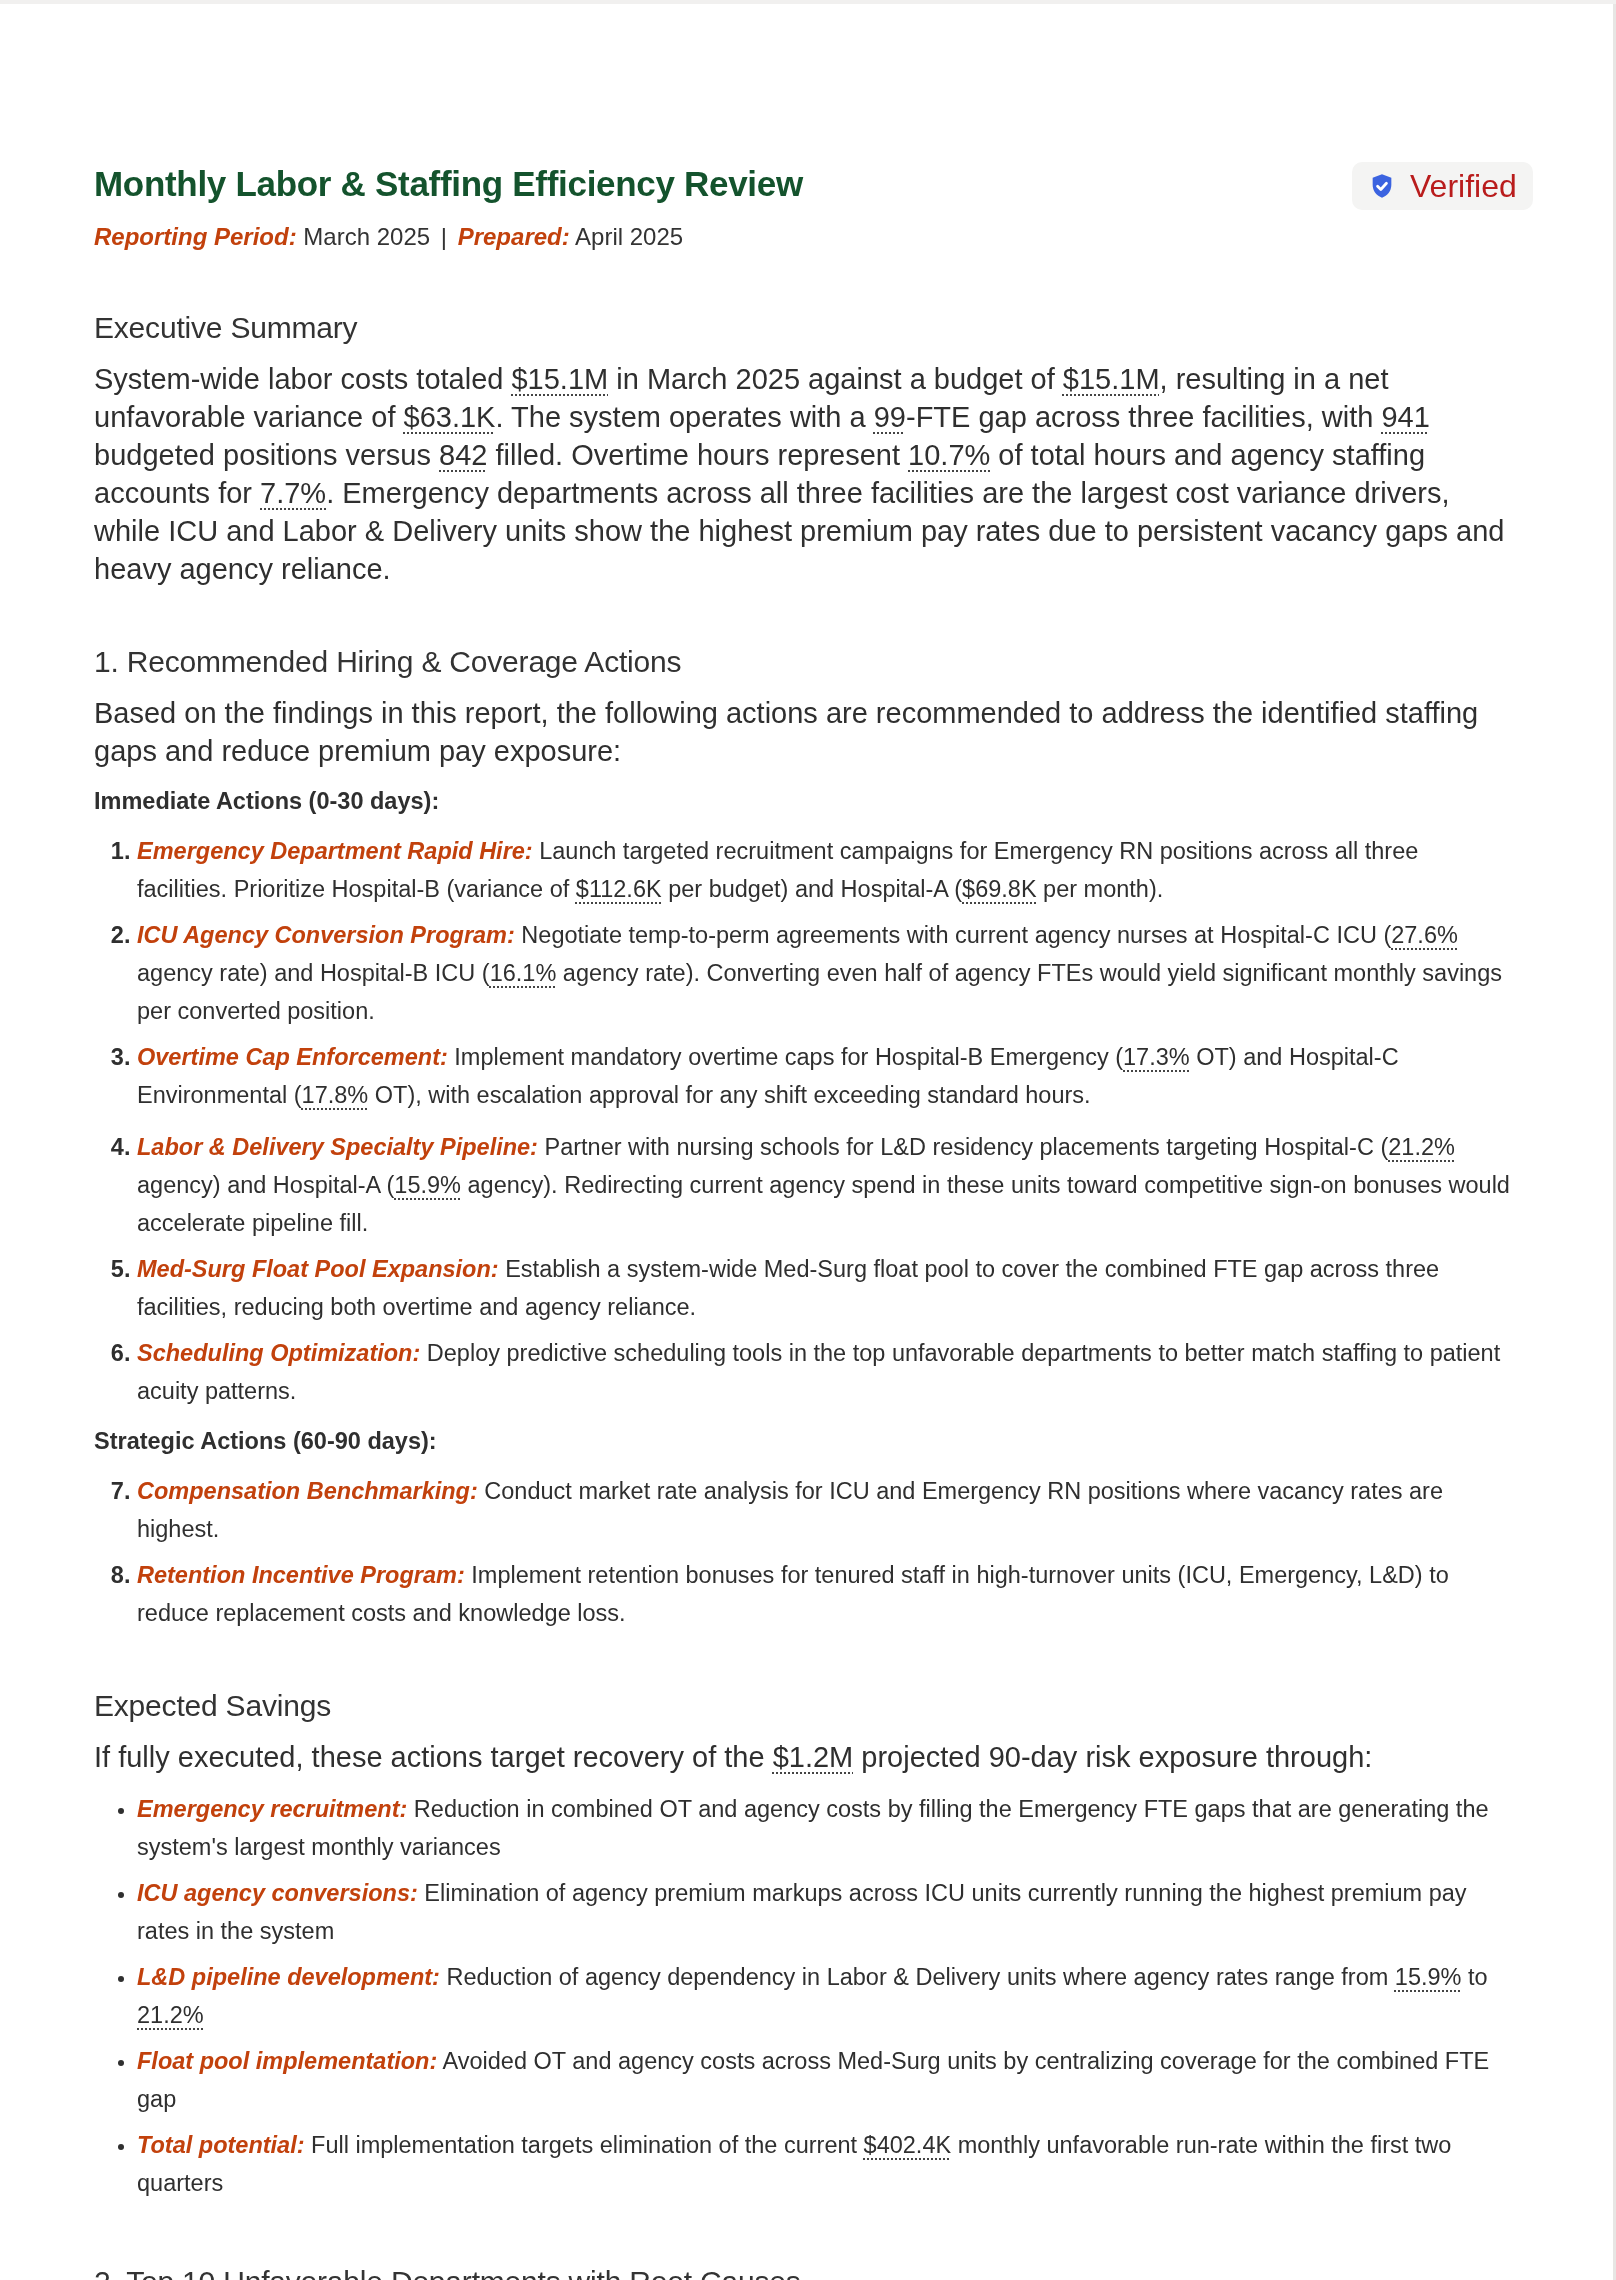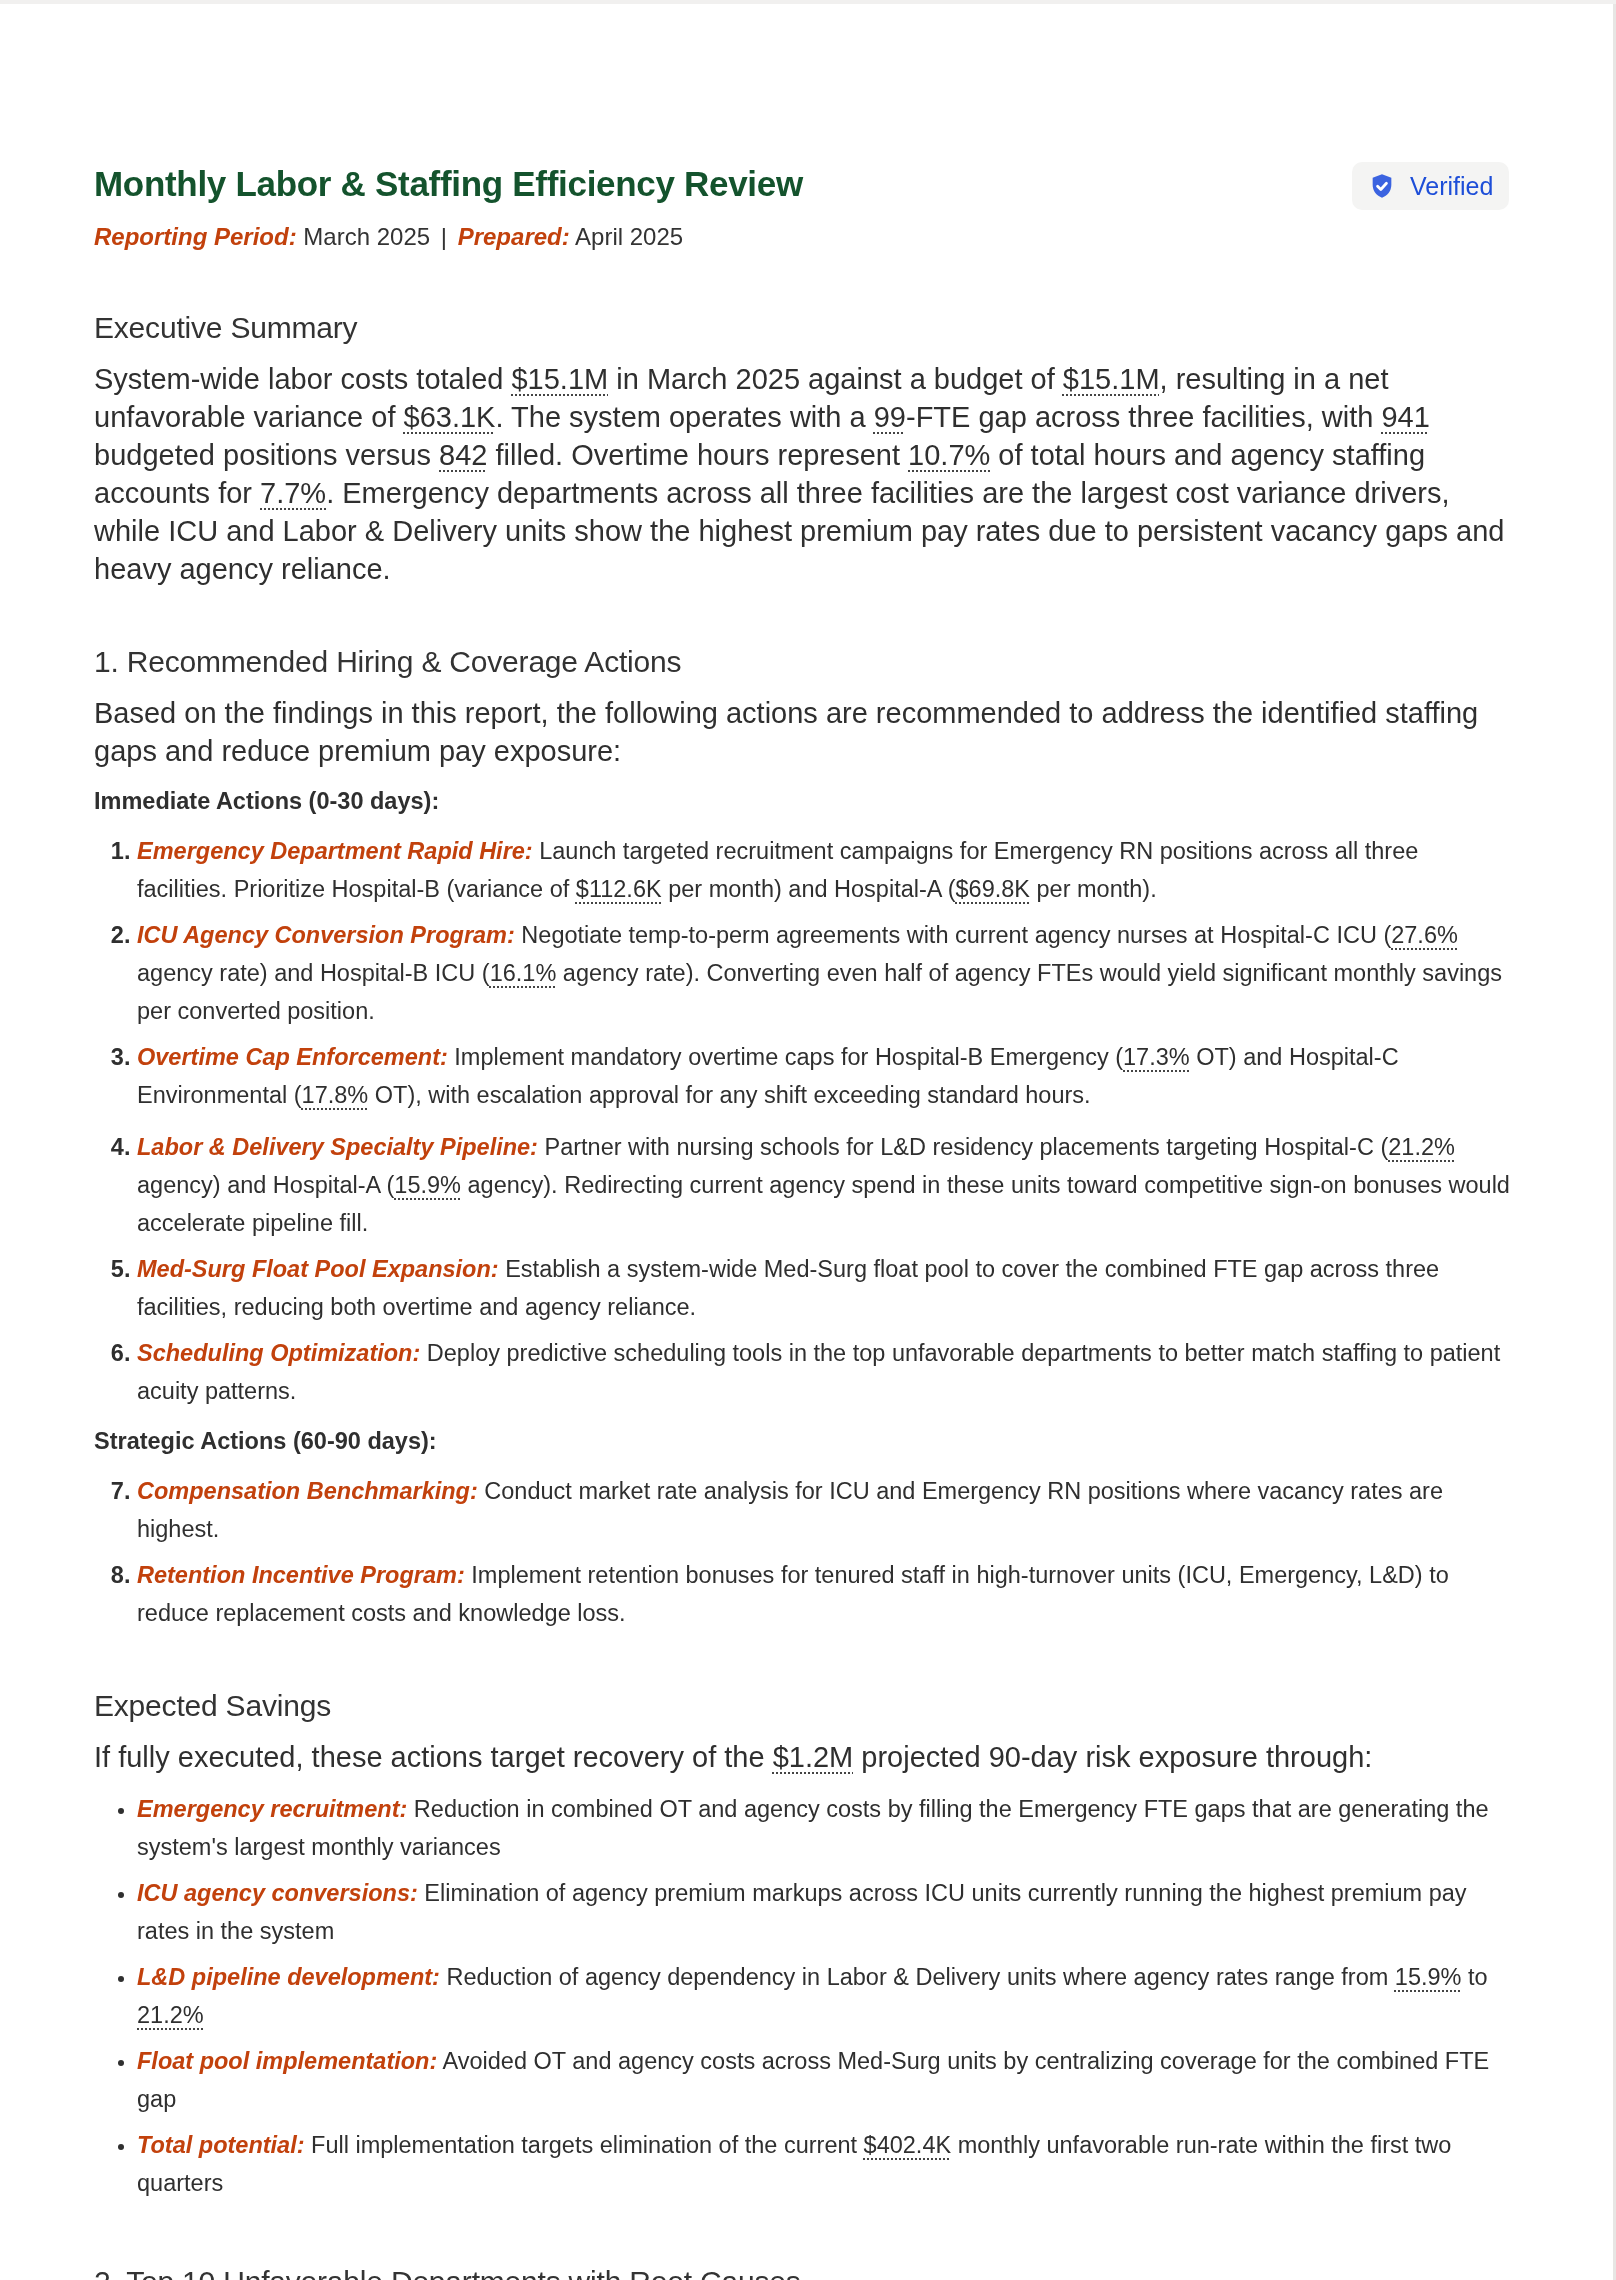--- a/index.html
+++ b/index.html
@@ -11,21 +11,21 @@
       position: relative;
     }
     .topbar { position: absolute; left: 0; top: 0; width: 1616px; height: 4px; background: #f1f0ef; }
     .scrollbar { position: absolute; right: 0; top: 4px; width: 3px; height: 2276px; background: #e7e6e4; }
     .page { position: absolute; left: 94px; top: 160px; width: 1418px; }
     .badge {
       position: absolute; left: 1352px; top: 162px;
       height: 48px; padding: 0 16px 0 16px;
       background: #f4f4f3; border-radius: 10px;
       display: flex; align-items: center; gap: 14px;
-      font-size: 25px; color: #1d4ed8;
+      font-size: 32px; color: #b91c1c;
     }
     .badge svg { width: 28px; height: 28px; display: block; }
     h1 { margin: 0; font-size: 35px; font-weight: 700; color: #14532d; letter-spacing: -0.3px; line-height: 48px; }
     .meta { margin-top: 12px; font-size: 24px; line-height: 34px; color: #333; }
     .meta b { font-weight: 700; }
     .meta .sep { margin: 0 4px; }
     h2 { margin: 52px 0 0 0; font-size: 30px; font-weight: 400; color: #333; line-height: 44px; letter-spacing: -0.2px; }
     p { margin: 10px 0 0 0; font-size: 29px; line-height: 38px; }
     .sub { margin: 14px 0 0 0; font-size: 23.5px; font-weight: 700; line-height: 34px; }
     ol, ul { margin: 14px 0 0 0; padding-left: 43px; font-size: 23.5px; line-height: 38px; }
@@ -61,21 +61,21 @@
   </div>
 
   <h2>Executive Summary</h2>
   <p><span>System-wide labor costs totaled </span><span class="num">$15.1M</span><span> in March 2025 against a budget of </span><span class="num">$15.1M</span><span>, resulting in a net unfavorable variance of </span><span class="num">$63.1K</span><span>. The system operates with a </span><span class="num">99</span><span>-FTE gap across three facilities, with </span><span class="num">941</span><span> budgeted positions versus </span><span class="num">842</span><span> filled. Overtime hours represent </span><span class="num">10.7%</span><span> of total hours and agency staffing accounts for </span><span class="num">7.7%</span><span>. Emergency departments across all three facilities are the largest cost variance drivers, while ICU and Labor &amp; Delivery units show the highest premium pay rates due to persistent vacancy gaps and heavy agency reliance.</span></p>
 
   <h2>1. Recommended Hiring &amp; Coverage Actions</h2>
   <p>Based on the findings in this report, the following actions are recommended to address the identified staffing gaps and reduce premium pay exposure:</p>
 
   <div class="sub">Immediate Actions (0-30 days):</div>
   <ol start="1">
-      <li><b>Emergency Department Rapid Hire:</b><span> Launch targeted recruitment campaigns for Emergency RN positions across all three facilities. Prioritize Hospital-B (variance of </span><span class="num">$112.6K</span><span> per month) and Hospital-A (</span><span class="num">$69.8K</span><span> per month).</span></li>
+      <li><b>Emergency Department Rapid Hire:</b><span> Launch targeted recruitment campaigns for Emergency RN positions across all three facilities. Prioritize Hospital-B (variance of </span><span class="num">$112.6K</span><span> per budget) and Hospital-A (</span><span class="num">$69.8K</span><span> per month).</span></li>
       <li><b>ICU Agency Conversion Program:</b><span> Negotiate temp-to-perm agreements with current agency nurses at Hospital-C ICU (</span><span class="num">27.6%</span><span> agency rate) and Hospital-B ICU (</span><span class="num">16.1%</span><span> agency rate). Converting even half of agency FTEs would yield significant monthly savings per converted position.</span></li>
       <li><b>Overtime Cap Enforcement:</b><span> Implement mandatory overtime caps for Hospital-B Emergency (</span><span class="num">17.3%</span><span> OT) and Hospital-C Environmental (</span><span class="num">17.8%</span><span> OT), with escalation approval for any shift exceeding standard hours.</span></li>
     </ol>
 
   <ol start="4">
       <li><b>Labor &amp; Delivery Specialty Pipeline:</b><span> Partner with nursing schools for L&amp;D residency placements targeting Hospital-C (</span><span class="num">21.2%</span><span> agency) and Hospital-A (</span><span class="num">15.9%</span><span> agency). Redirecting current agency spend in these units toward competitive sign-on bonuses would accelerate pipeline fill.</span></li>
       <li><b>Med-Surg Float Pool Expansion:</b><span> Establish a system-wide Med-Surg float pool to cover the combined FTE gap across three facilities, reducing both overtime and agency reliance.</span></li>
       <li><b>Scheduling Optimization:</b><span> Deploy predictive scheduling tools in the top unfavorable departments to better match staffing to patient acuity patterns.</span></li>
     </ol>
 

